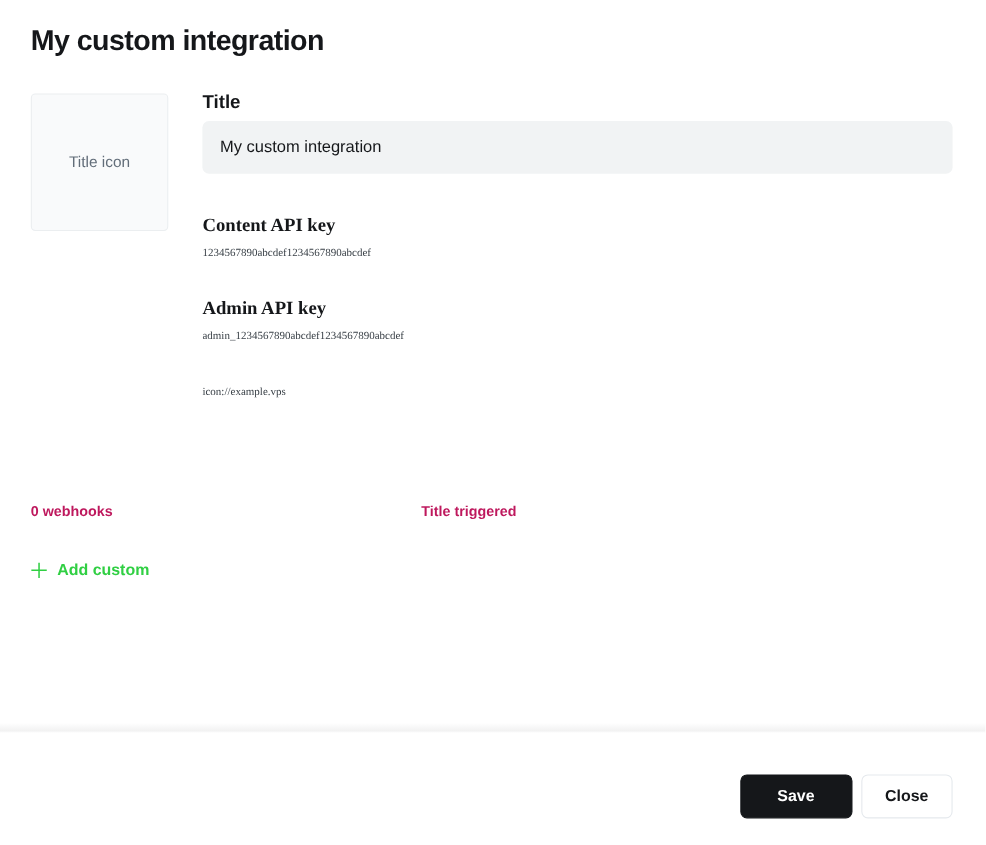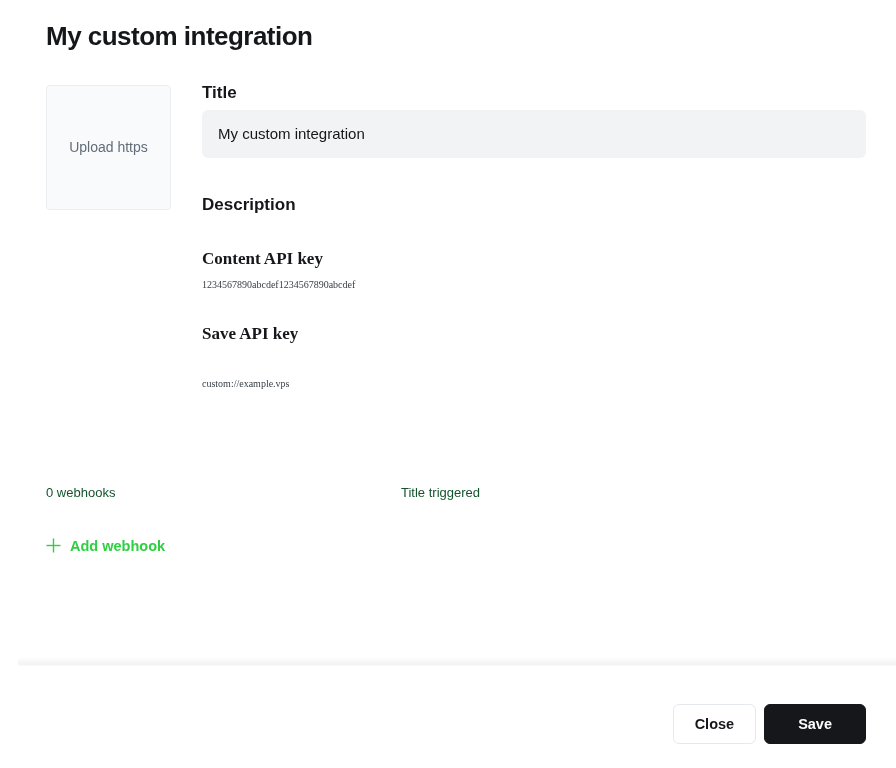--- a/index.html
+++ b/index.html
@@ -10,21 +10,20 @@
     width: 896px;
     height: 768px;
     overflow: hidden;
   }
   .page {
     width: 896px;
     height: 768px;
     display: flex;
     flex-direction: column;
     background: #fff;
-    padding-left: 18px;
   }
   .content {
     padding: 0 30px 0 28px;
     flex: 1;
   }
   h1.page-title {
     margin-top: 22px;
     font-size: 26px;
     font-weight: 700;
     letter-spacing: -0.02em;
@@ -89,22 +88,22 @@
   .webhooks-header {
     display: flex;
     margin-top: 90px;
   }
   .webhooks-header .col-1 {
     width: 355px;
     flex-shrink: 0;
   }
   .webhooks-header span {
     font-size: 13px;
-    font-weight: 400;
-    color: #14532d;
+    font-weight: 700;
+    color: #be185d;
     line-height: 16px;
   }
   .add-webhook {
     display: inline-flex;
     align-items: center;
     gap: 9px;
     margin-top: 36px;
     cursor: pointer;
     background: none;
     border: none;
@@ -162,45 +161,45 @@
 </head>
 <body>
 
 <div class="page">
   <div class="content">
 
     <h1 class="page-title">My custom integration</h1>
 
     <div class="main-row">
       <div class="upload-box">
-        <span>Upload https</span>
+        <span>Title icon</span>
       </div>
 
       <div class="fields">
 
         <div class="field-group">
           <span class="field-label">Title</span>
           <input class="text-input" type="text" value="My custom integration" style="">
         </div>
 
         <div class="field-group">
-          <span class="field-label">Description</span>
         </div>
 
         <div class="readonly-group">
           <span class="field-label">Content API key</span>
           <div class="readonly-value">1234567890abcdef1234567890abcdef</div>
         </div>
 
         <div class="readonly-group">
-          <span class="field-label">Save API key</span>
+          <span class="field-label">Admin API key</span>
+          <div class="readonly-value">admin_1234567890abcdef1234567890abcdef</div>
         </div>
 
         <div class="readonly-group">
-          <div class="readonly-value">custom://example.vps</div>
+          <div class="readonly-value">icon://example.vps</div>
         </div>
 
       </div>
     </div>
 
     <div class="webhooks-header">
       <div class="col-1">
         <span>0 webhooks</span>
       </div>
       <div class="col-2">
@@ -208,24 +207,24 @@
       </div>
     </div>
 
     <button class="add-webhook">
       <span class="plus-icon">
         <svg width="15" height="15" viewBox="0 0 15 15" fill="none" xmlns="http://www.w3.org/2000/svg">
           <line x1="7.5" y1="0.5" x2="7.5" y2="14.5" stroke="#30cf43" stroke-width="1.4"></line>
           <line x1="0.5" y1="7.5" x2="14.5" y2="7.5" stroke="#30cf43" stroke-width="1.4"></line>
         </svg>
       </span>
-      <span class="add-label">Add webhook</span>
+      <span class="add-label">Add custom</span>
     </button>
 
   </div>
 
   <div class="body-shadow"></div>
 
   <div class="footer">
+    <button class="btn btn-save">Save</button>
     <button class="btn btn-close">Close</button>
-    <button class="btn btn-save">Save</button>
   </div>
 </div>
 
 </body></html>

